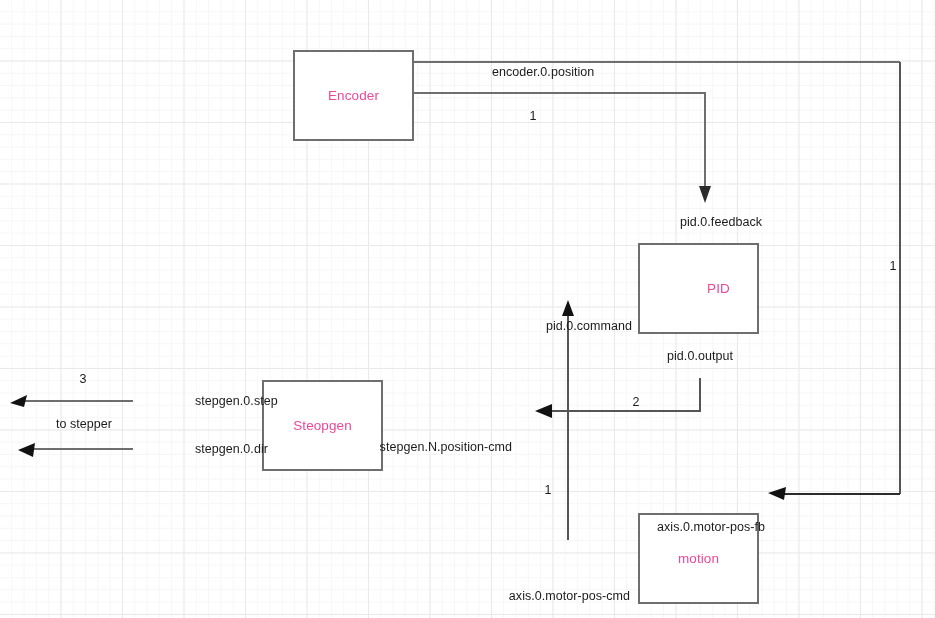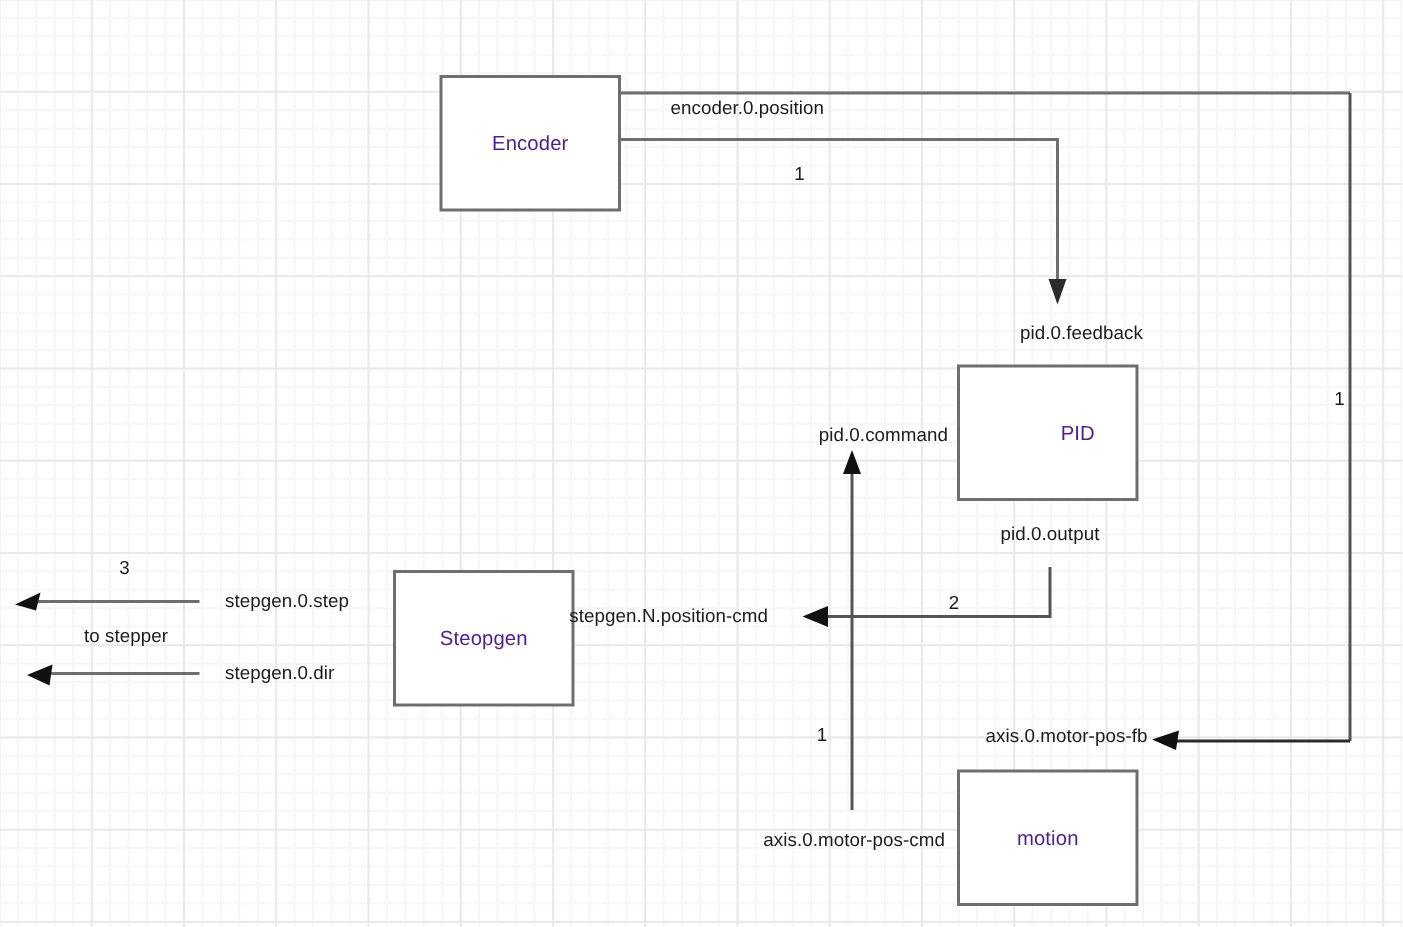--- a/index.html
+++ b/index.html
@@ -37,35 +37,35 @@
     position: absolute;
     box-sizing: border-box;
     background: #ffffff;
     border: 2px solid #6e6e6e;
     display: flex;
     align-items: center;
     justify-content: center;
   }
   .node-label {
     font-size: 13.5px;
-    color: #4c1d95;
+    color: #ec4899;
     font-family: "Liberation Sans", sans-serif;
     letter-spacing: 0.1px;
   }
   .wire-label {
     position: absolute;
     font-size: 12.5px;
     color: #1b1b1b;
     font-family: "Liberation Sans", sans-serif;
     white-space: nowrap;
     letter-spacing: 0.05px;
     line-height: 1;
   }
-  .wire-label.anchor-left  { transform: translate(0, -50%); }
-  .wire-label.anchor-right { transform: translate(-100%, -50%); }
+  .wire-label.anchor-left  { transform: translate(0, -50%); margin-left: 45px; }
+  .wire-label.anchor-right { transform: translate(-100%, -50%); margin-top: 36px; }
   .wire-label.anchor-mid   { transform: translate(-50%, -50%); }
   .count-label {
     position: absolute;
     font-size: 12.5px;
     color: #1b1b1b;
     font-family: "Liberation Sans", sans-serif;
     transform: translate(-50%, -50%);
     line-height: 1;
   }
 </style>

